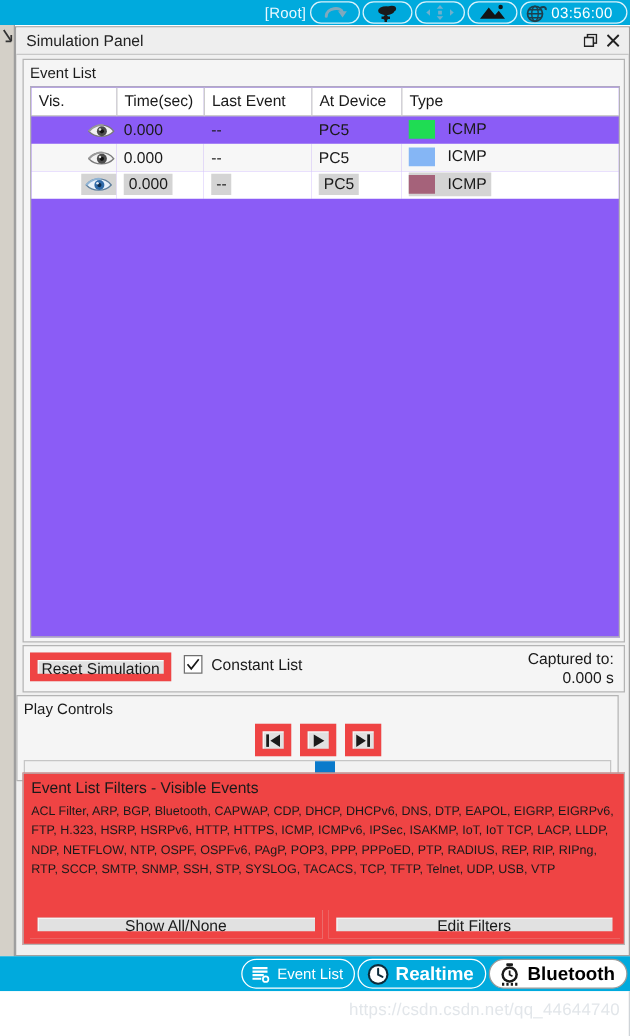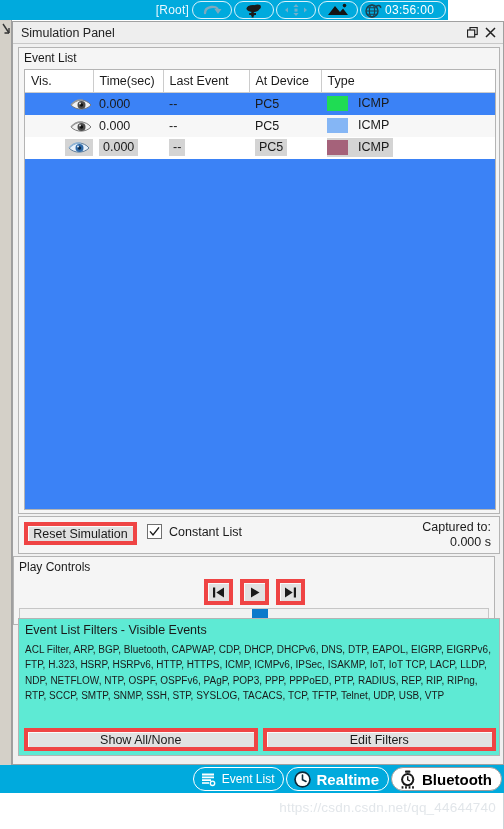--- a/index.html
+++ b/index.html
@@ -14,21 +14,21 @@
     overflow: hidden;
     position: relative;
     font-size: 12px;
     color: #1a1a1a;
   }
 
   
   .top-toolbar {
     position: absolute;
     left: 0; top: 0;
-    width: 448px; height: 20px;
+    width: 504px; height: 20px;
     background: #00AADD;
     display: flex;
     align-items: center;
     justify-content: flex-end;
     box-sizing: border-box;
     padding-left: 12px;
   }
   .root-label {
     color: #e8f8ff;
     font-size: 12px;
@@ -122,21 +122,21 @@
   
   .event-list-group {
     position: absolute;
     left: 5px; top: 25px;
     width: 482px; height: 467px;
   }
   .table-wrap {
     position: absolute;
     left: 5px; top: 21px;
     width: 472px; height: 441px;
-    background: #3b82f6;
+    background: #8b5cf6;
     border: 1px solid #b4b4b4;
     box-sizing: border-box;
     overflow: hidden;
   }
   table.evt {
     border-collapse: collapse;
     width: 100%;
     table-layout: fixed;
     font-size: 12.5px;
   }
@@ -180,21 +180,21 @@
   tr.row-sel .type-cell .swatch-hl { background: #d4d4d4; padding: 2px 0; }
 
   
   .reset-group {
     position: absolute;
     left: 5px; top: 494px;
     width: 482px; height: 38px;
   }
   .btn {
     background: #e1e1e1;
-    border: 4px solid #ef4444;
+    border: 6px solid #ef4444;
     box-shadow: inset 1px 1px 0 #fafafa;
     font-family: "Liberation Sans", sans-serif;
     font-size: 12.5px;
     color: #1a1a1a;
     padding: 0;
     cursor: default;
     box-sizing: border-box;
   }
   .reset-btn {
     position: absolute;
@@ -254,21 +254,21 @@
     left: 232px; top: 0;
     width: 16px; height: 11px;
     background: #0a7ACB;
   }
 
   
   .filters-group {
     position: absolute;
     left: 5px; top: 596px;
     width: 482px; height: 138px;
-    background: #5eead4;
+    background: #ef4444;
   }
   .filters-title {
     position: absolute;
     left: 6px; top: 4px;
     font-size: 12.5px;
     color: #1a1a1a;
   }
   .filters-body {
     position: absolute;
     left: 6px; top: 23px;

